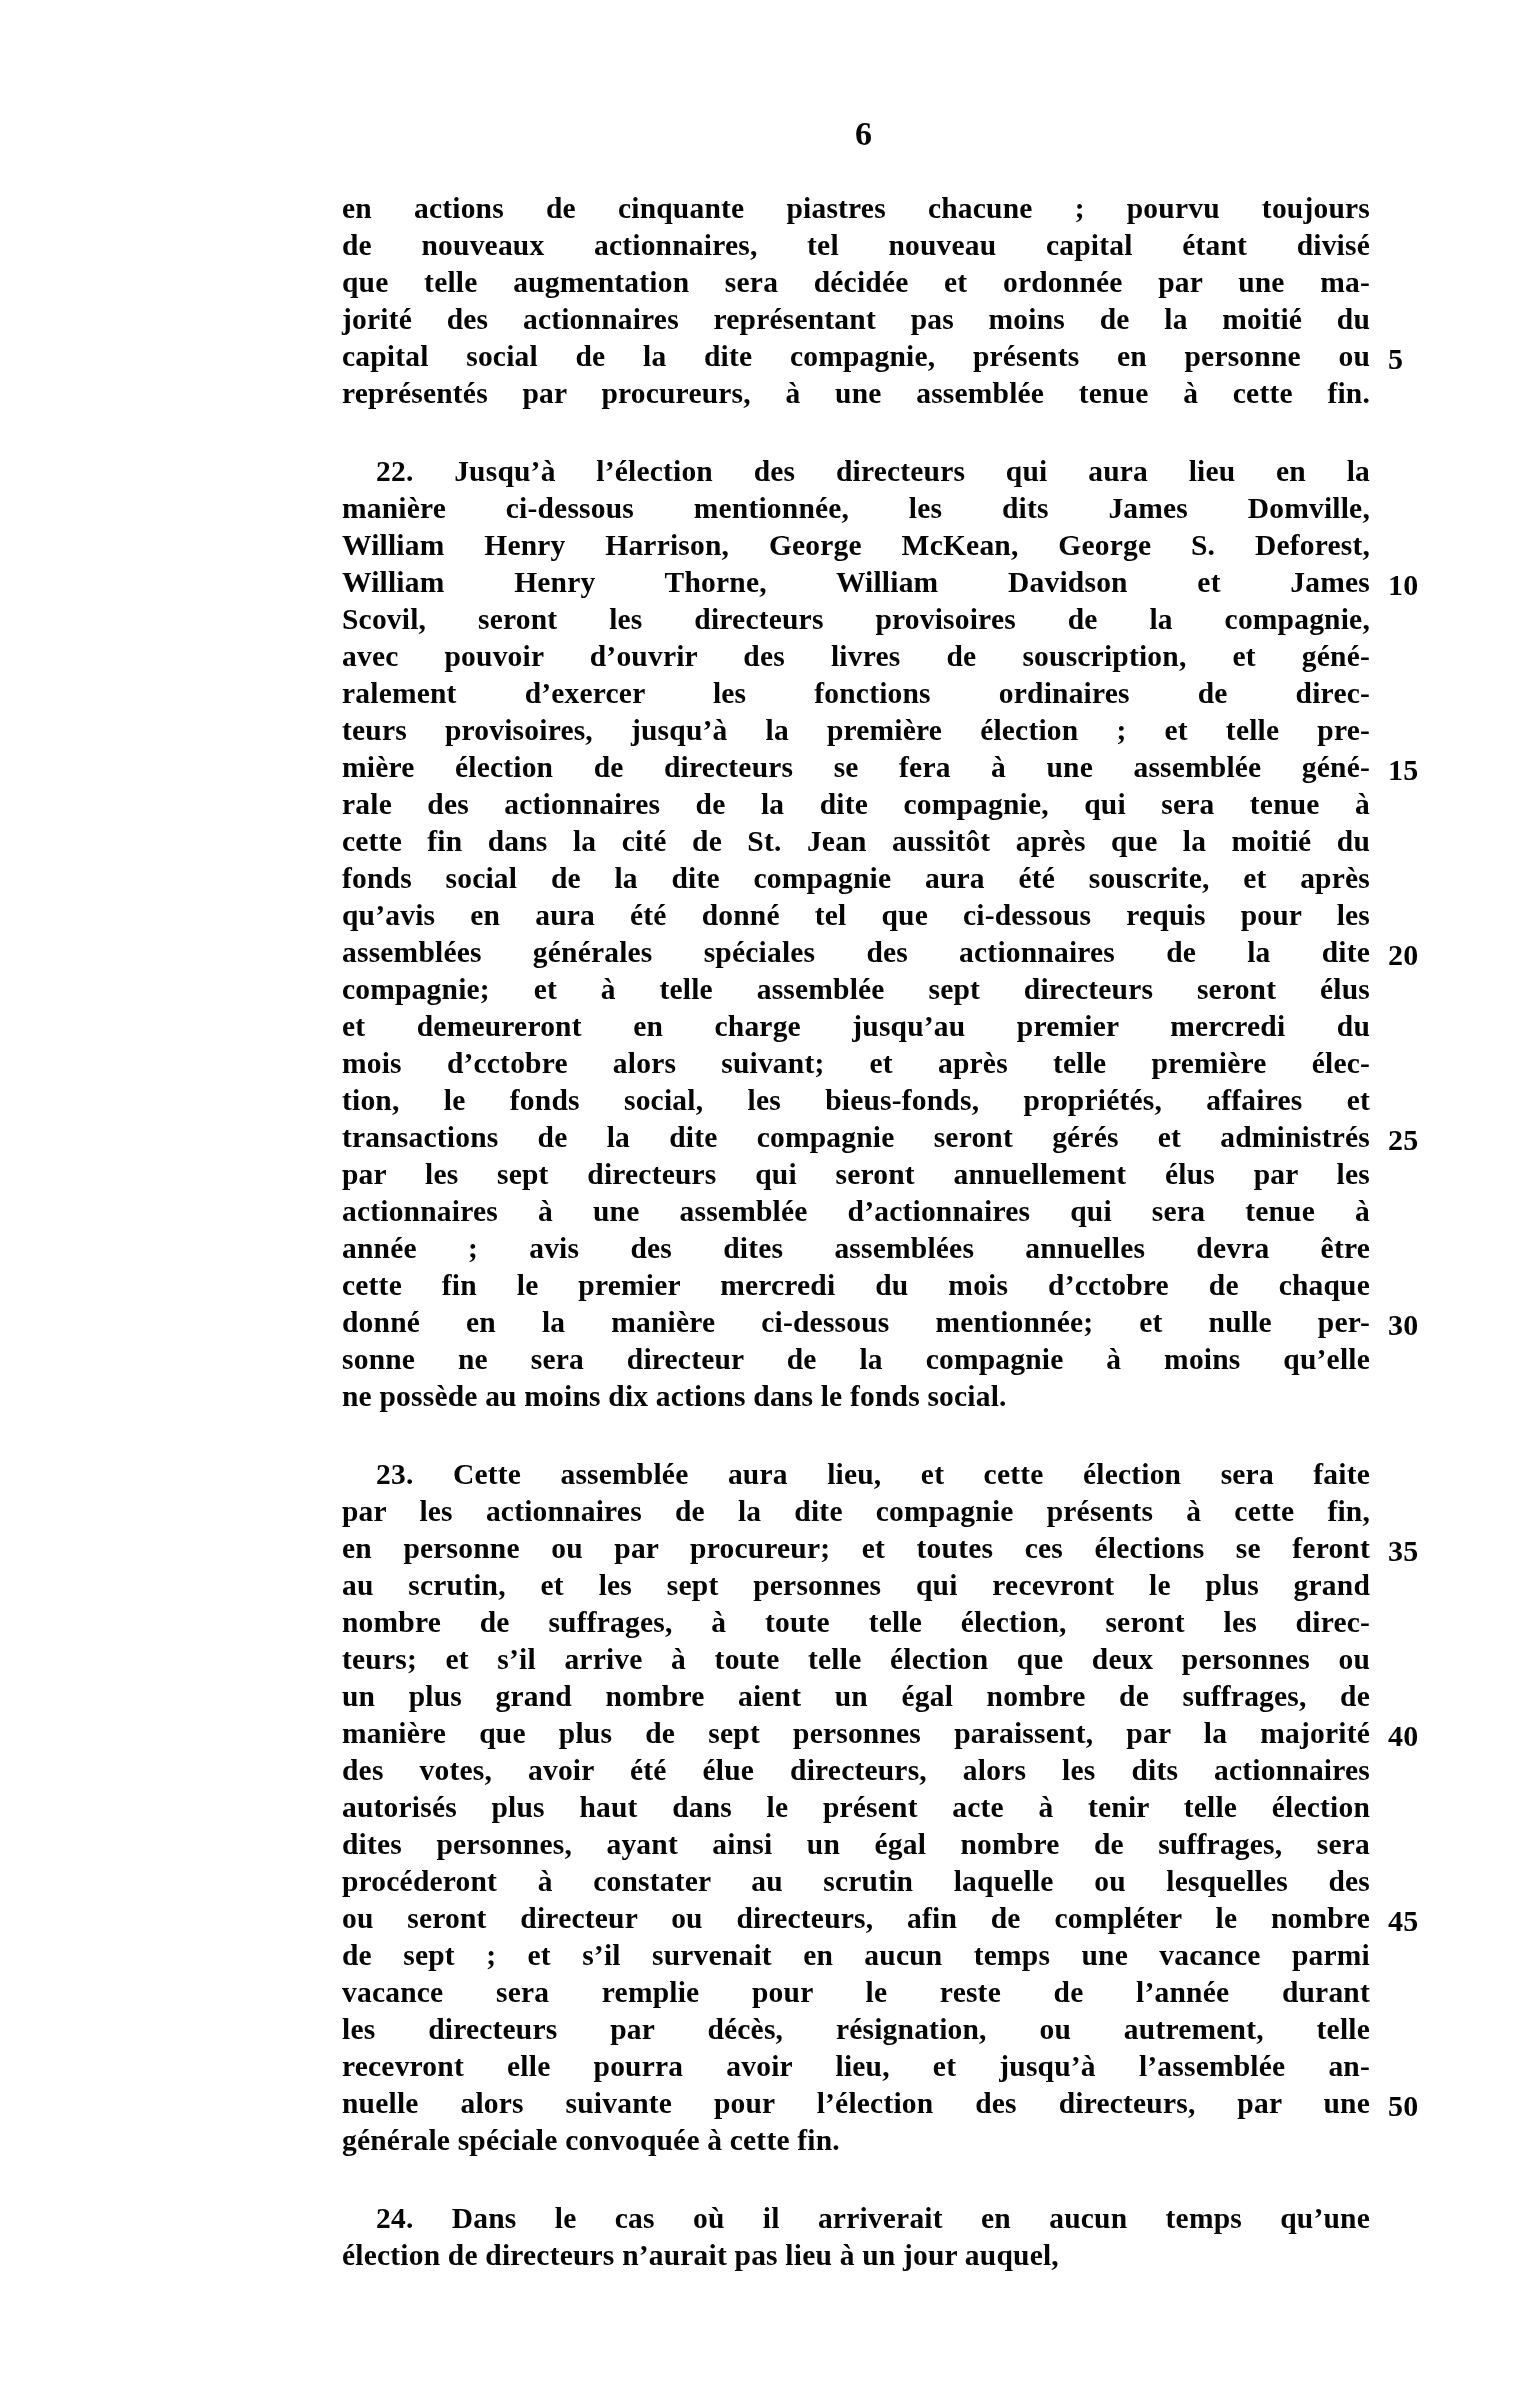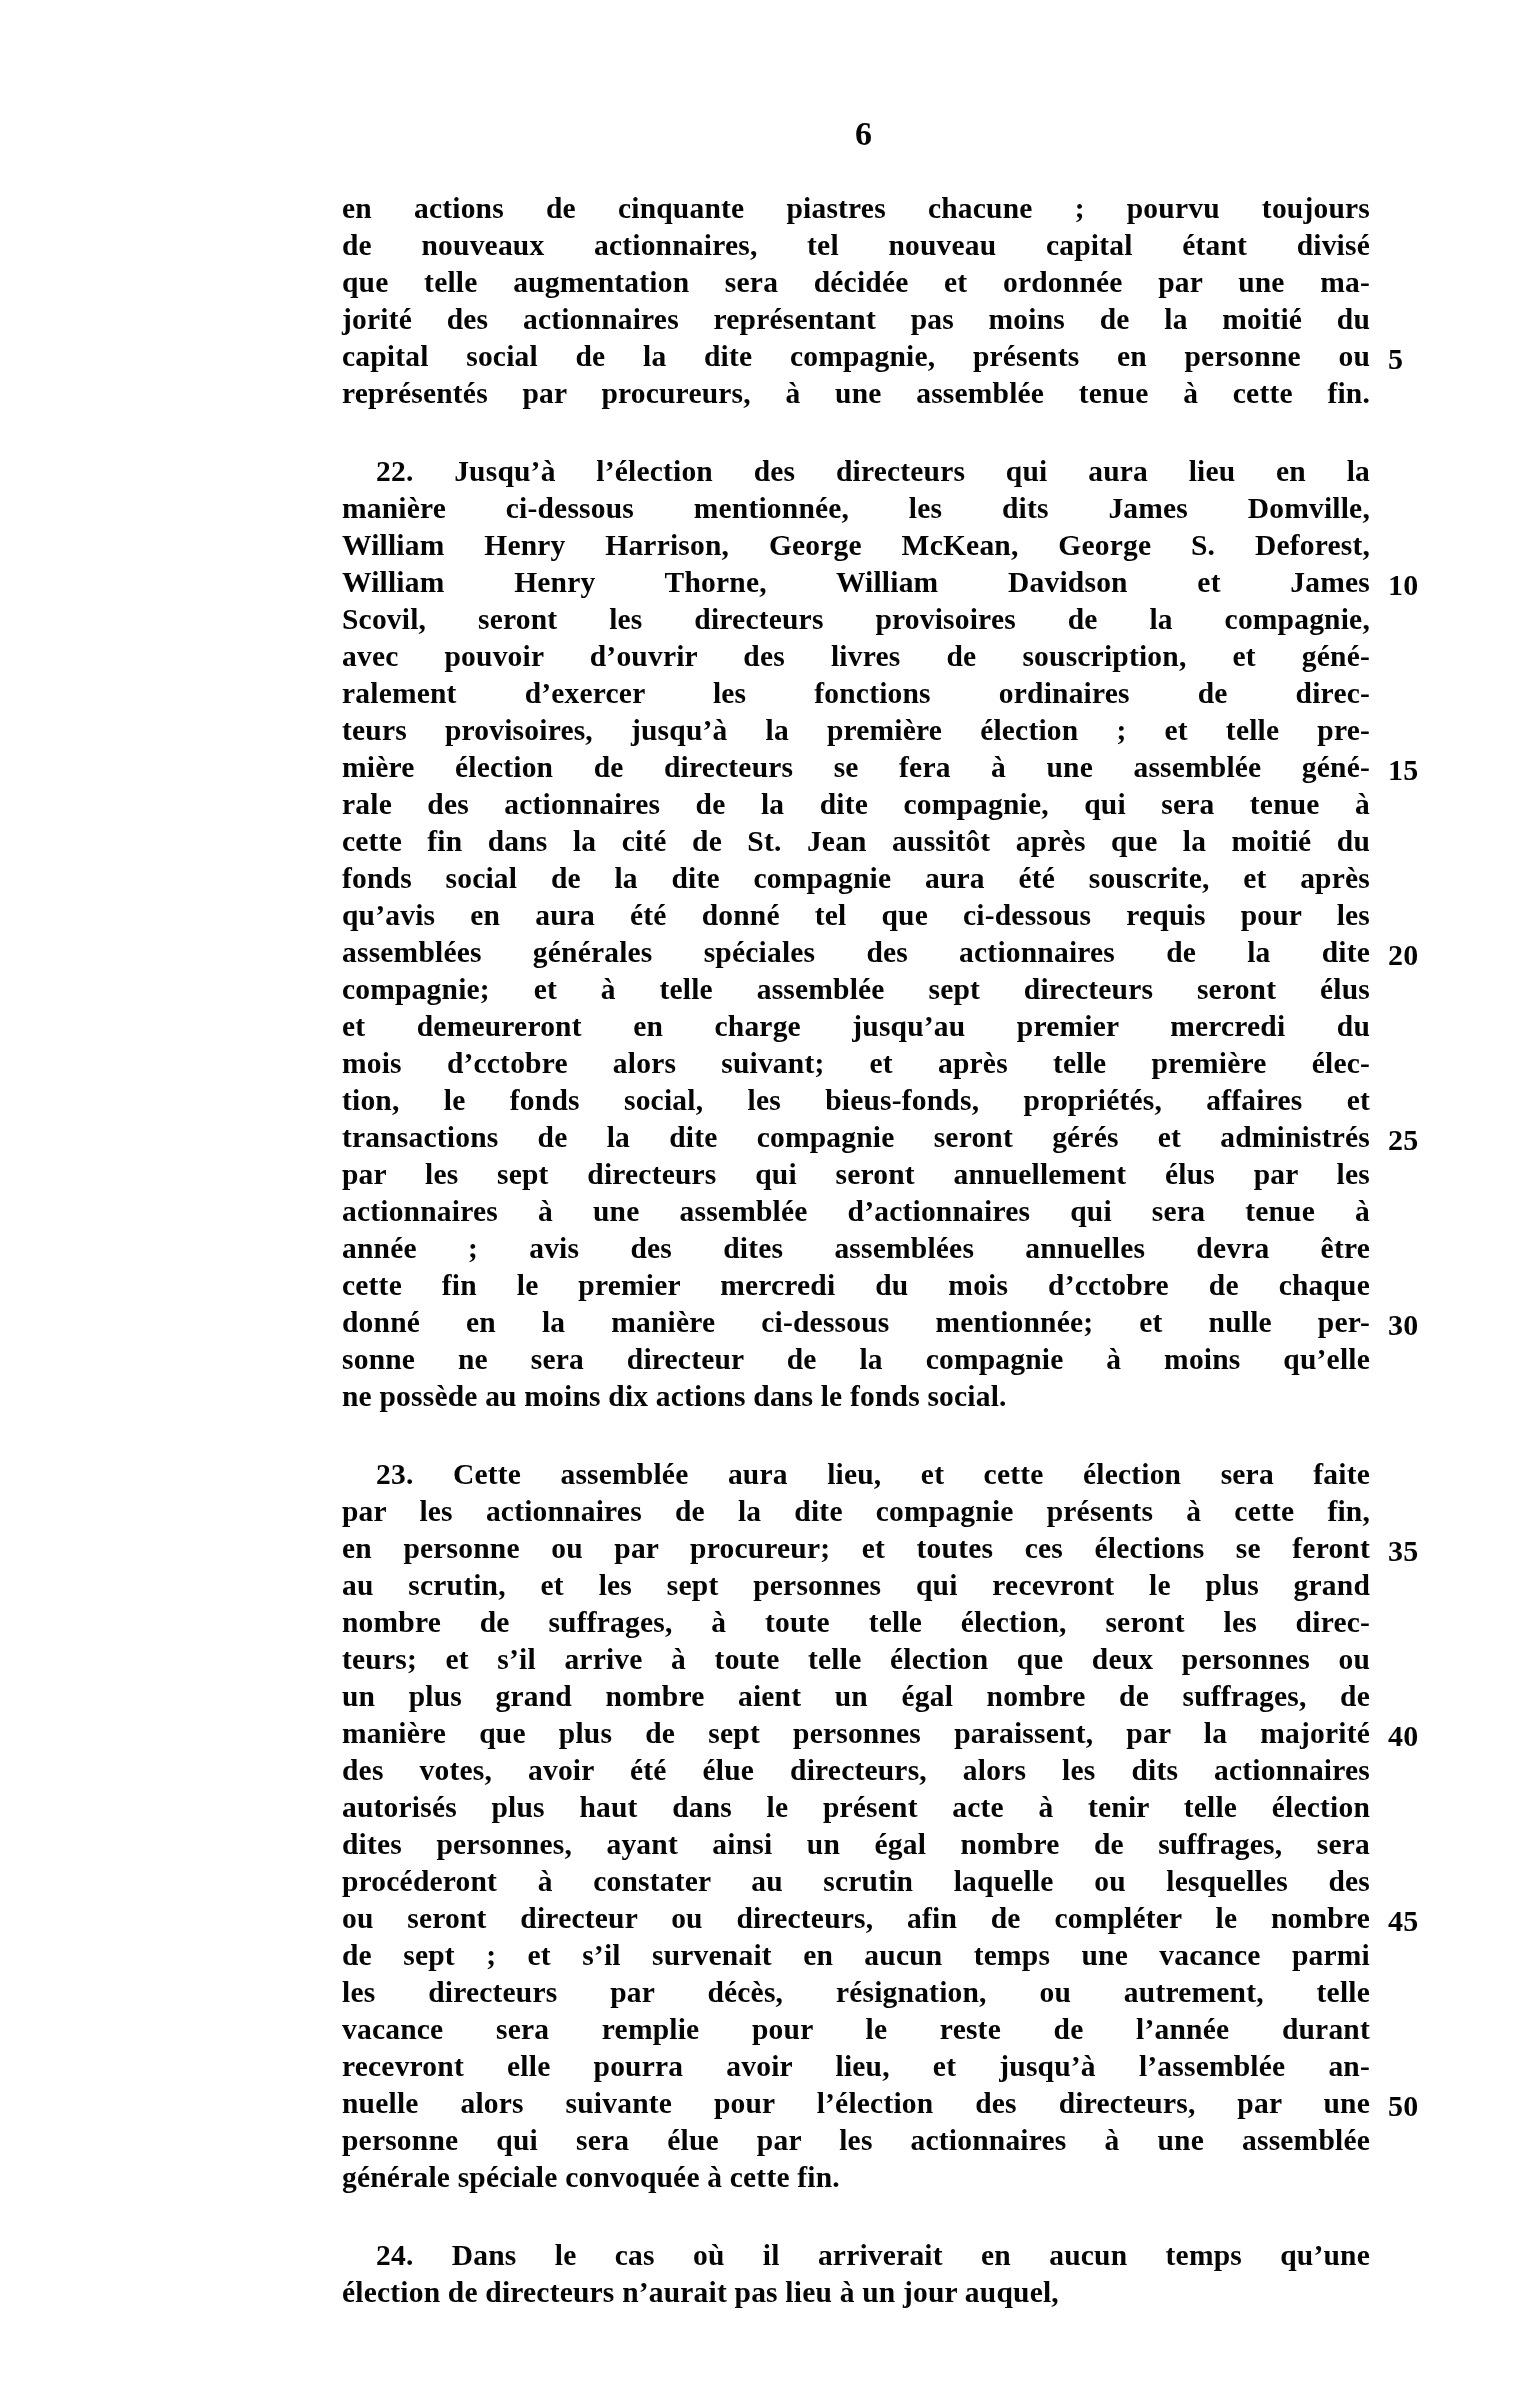--- a/index.html
+++ b/index.html
@@ -106,25 +106,24 @@
         <div class="line"><span class="t">nombre de suffrages, à toute telle élection, seront les direc-</span></div>
         <div class="line"><span class="t">teurs; et s’il arrive à toute telle élection que deux personnes ou</span></div>
         <div class="line"><span class="t">un plus grand nombre aient un égal nombre de suffrages, de</span></div>
         <div class="line"><span class="t">manière que plus de sept personnes paraissent, par la majorité</span><span class="num">40</span></div>
         <div class="line"><span class="t">des votes, avoir été élue directeurs, alors les dits actionnaires</span></div>
         <div class="line"><span class="t">autorisés plus haut dans le présent acte à tenir telle élection</span></div>
         <div class="line"><span class="t">dites personnes, ayant ainsi un égal nombre de suffrages, sera</span></div>
         <div class="line"><span class="t">procéderont à constater au scrutin laquelle ou lesquelles des</span></div>
         <div class="line"><span class="t">ou seront directeur ou directeurs, afin de compléter le nombre</span><span class="num">45</span></div>
         <div class="line"><span class="t">de sept ; et s’il survenait en aucun temps une vacance parmi</span></div>
+        <div class="line"><span class="t">vacance sera remplie pour le reste de l’année durant</span></div>
         <div class="line"><span class="t">les directeurs par décès, résignation, ou autrement, telle</span></div>
-        <div class="line"><span class="t">vacance sera remplie pour le reste de l’année durant</span></div>
         <div class="line"><span class="t">recevront elle pourra avoir lieu, et jusqu’à l’assemblée an-</span></div>
         <div class="line"><span class="t">nuelle alors suivante pour l’élection des directeurs, par une</span><span class="num">50</span></div>
-        <div class="line"><span class="t">personne qui sera élue par les actionnaires à une assemblée</span></div>
         <div class="line no-just"><span class="t">générale spéciale convoquée à cette fin.</span></div>
       </div>
       <div class="para indent">
         <div class="line"><span class="t">24. Dans le cas où il arriverait en aucun temps qu’une</span></div>
         <div class="line no-just"><span class="t">élection de directeurs n’aurait pas lieu à un jour auquel,</span></div>
       </div>
     </div>
 </div>
 
 

